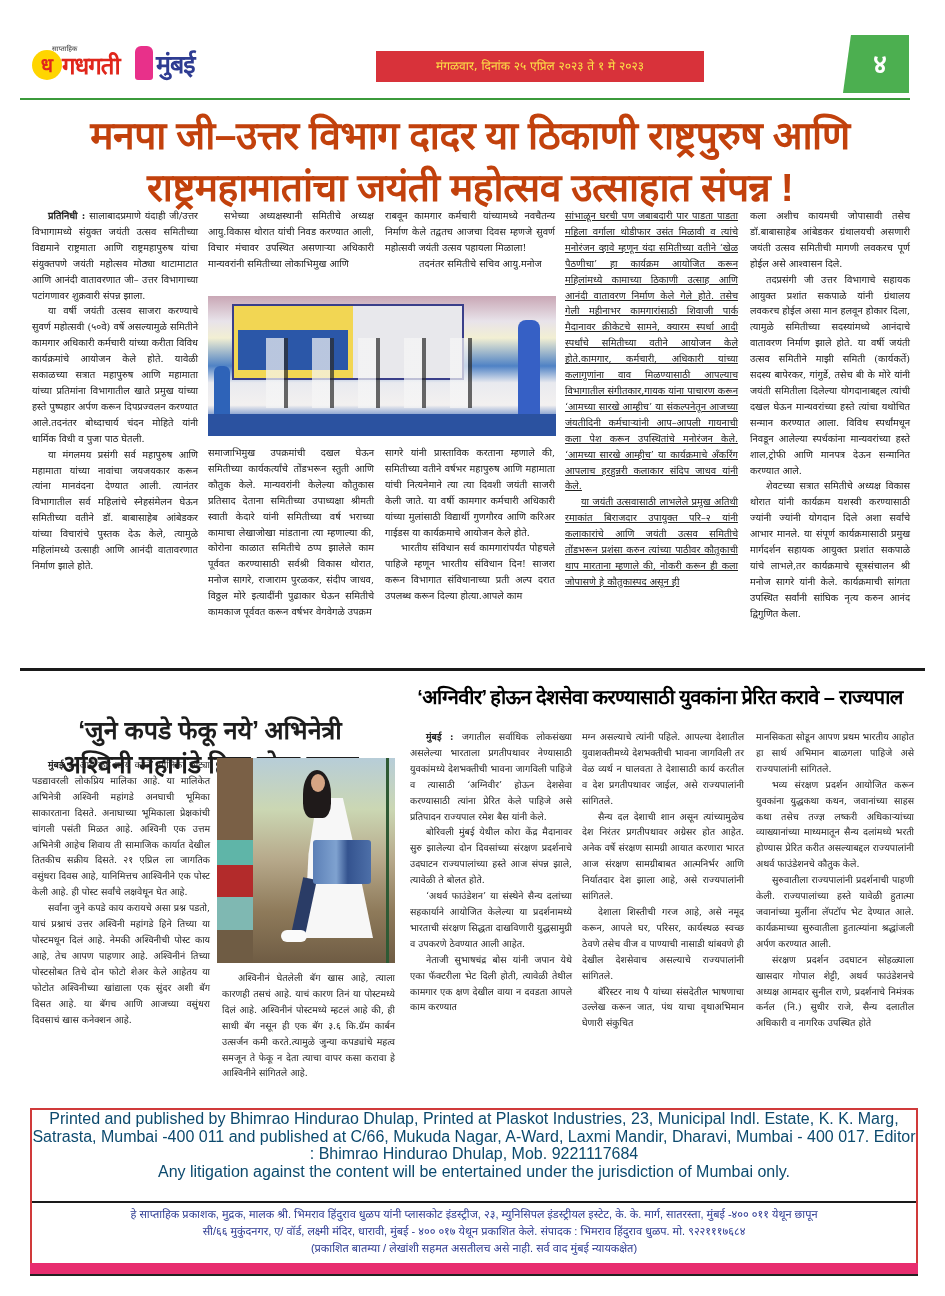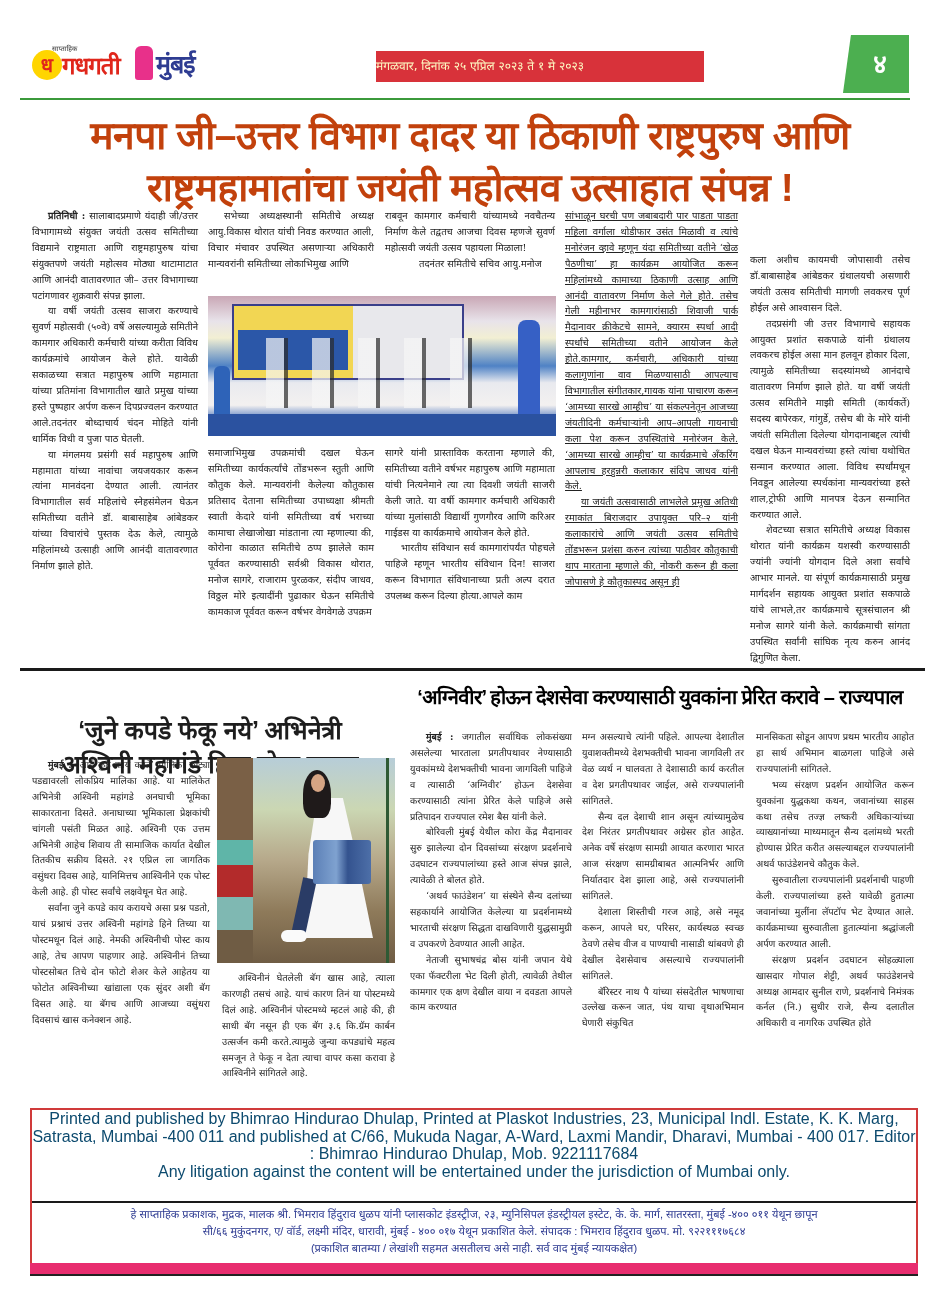--- a/index.html
+++ b/index.html
@@ -7,21 +7,21 @@
   .abs { position: absolute; }
 
   
   #masthead { left: 0; top: 0; width: 945px; height: 100px; }
   .logo { left: 32px; top: 34px; width: 150px; height: 60px; }
   .logo-small { position: absolute; left: 20px; top: 10px; font-size: 7px; color: #333; }
   .logo-circle { position: absolute; left: 0; top: 16px; width: 30px; height: 30px; border-radius: 50%; background: #ffd500; color: #e0261b; font-weight: bold; font-size: 20px; line-height: 30px; text-align: center; }
   .logo-main { position: absolute; left: 30px; top: 14px; font-size: 24px; font-weight: bold; color: #e0261b; white-space: nowrap; letter-spacing: -1px; }
   .logo-fist { position: absolute; left: 103px; top: 12px; width: 18px; height: 34px; background: #e8308a; border-radius: 6px 6px 3px 3px; }
   .logo-city { position: absolute; left: 124px; top: 12px; font-size: 25px; font-weight: bold; color: #2e3c92; white-space: nowrap; letter-spacing: -1px; }
-  .date-bar { left: 209px; top: 51px; width: 184px; height: 31px; background: #d8323a; color: #fef9c3; font-size: 9.5px; line-height: 31px; white-space: nowrap; overflow: hidden; }
+  .date-bar { left: 209px; top: 51px; width: 184px; height: 31px; background: #d8323a; color: #fde047; font-size: 9.5px; line-height: 31px; text-align: center; white-space: nowrap; overflow: hidden; }
   .date-bar { left: 376px; width: 328px; font-size: 12px; }
   .page-num { left: 843px; top: 35px; width: 66px; height: 58px; background: #4caf50; clip-path: polygon(12% 0, 100% 0, 100% 100%, 0 100%); color: #fff; font-size: 26px; font-weight: bold; line-height: 58px; text-align: center; padding-left: 8px; box-sizing: border-box; }
   .rule-green { left: 20px; top: 98px; width: 890px; height: 2px; background: #3b9a3b; }
 
   
   .headline { left: 30px; top: 110px; width: 880px; text-align: center; font-family: "Liberation Sans", sans-serif; font-weight: bold; font-size: 39px; line-height: 52px; color: #c2410c; letter-spacing: -0.5px; }
 
   
   .col { position: absolute; font-family: "DejaVu Serif", serif; font-size: 9.6px; line-height: 15.9px; text-align: justify; color: #222; }
   .col p { margin: 0; text-indent: 16px; }
@@ -110,21 +110,21 @@
 </div>
 <div class="col" style="left:385px; top:445px; width:170px;">
   <p style="text-indent:0">सागरे यांनी प्रास्ताविक करताना म्हणाले की, समितीच्या वतीने वर्षभर महापुरुष आणि महामाता यांची नित्यनेमाने त्या त्या दिवशी जयंती साजरी केली जाते. या वर्षी कामगार कर्मचारी अधिकारी यांच्या मुलांसाठी विद्यार्थी गुणगौरव आणि करिअर गाईडस या कार्यक्रमाचे आयोजन केले होते.</p>
   <p>भारतीय संविधान सर्व कामगारांपर्यंत पोहचले पाहिजे म्हणून भारतीय संविधान दिन! साजरा करून विभागात संविधानाच्या प्रती अल्प दरात उपलब्ध करून दिल्या होत्या.आपले काम</p>
 </div>
 
 <div class="col" style="left:565px; top:208px; width:173px;text-decoration:underline;">
   <p style="text-indent:0">सांभाळून घरची पण जबाबदारी पार पाडता पाडता महिला वर्गाला थोडीफार उसंत मिळावी व त्यांचे मनोरंजन व्हावे म्हणून यंदा समितीच्या वतीने ‘खेळ पैठणीचा’ हा कार्यक्रम आयोजित करून महिलांमध्ये कामाच्या ठिकाणी उत्साह आणि आनंदी वातावरण निर्माण केले गेले होते. तसेच गेली महीनाभर कामगारांसाठी शिवाजी पार्क मैदानावर क्रीकेटचे सामने, क्यारम स्पर्धा आदी स्पर्धांचे समितीच्या वतीने आयोजन केले होते.कामगार, कर्मचारी, अधिकारी यांच्या कलागुणांना वाव मिळण्यासाठी आपल्याच विभागातील संगीतकार,गायक यांना पाचारण करून ‘आमच्या सारखे आम्हीच’ या संकल्पनेतून आजच्या जंयतीदिनी कर्मचाऱ्यांनी आप–आपली गायनाची कला पेश करून उपस्थितांचे मनोरंजन केले. ‘आमच्या सारखे आम्हीच’ या कार्यक्रमाचे अँकरिंग आपलाच हरहुन्नरी कलाकार संदिप जाधव यांनी केले.</p>
   <p>या जयंती उत्सवासाठी लाभलेले प्रमुख अतिथी रमाकांत बिराजदार उपायुक्त परि–२ यांनी कलाकारांचे आणि जयंती उत्सव समितीचे तोंडभरून प्रशंसा करुन त्यांच्या पाठीवर कौतुकाची थाप मारताना म्हणाले की, नोकरी करून ही कला जोपासणे हे कौतुकास्पद असून ही</p>
 </div>
-<div class="col" style="left:750px; top:208px; width:160px;margin-top:44px;">
+<div class="col" style="left:750px; top:208px; width:160px;">
   <p style="text-indent:0">कला अशीच कायमची जोपासावी तसेच डॉ.बाबासाहेब आंबेडकर ग्रंथालयची असणारी जयंती उत्सव समितीची मागणी लवकरच पूर्ण होईल असे आश्वासन दिले.</p>
   <p>तदप्रसंगी जी उत्तर विभागाचे सहायक आयुक्त प्रशांत सकपाळे यांनी ग्रंथालय लवकरच होईल असा मान हलवून होकार दिला, त्यामुळे समितीच्या सदस्यांमध्ये आनंदाचे वातावरण निर्माण झाले होते. या वर्षी जयंती उत्सव समितीने माझी समिती (कार्यकर्ते) सदस्य बापेरकर, गांगुर्डे, तसेच बी के मोरे यांनी जयंती समितीला दिलेल्या योगदानाबद्दल त्यांची दखल घेऊन मान्यवरांच्या हस्ते त्यांचा यथोचित सन्मान करण्यात आला. विविध स्पर्धांमधून निवडून आलेल्या स्पर्धकांना मान्यवरांच्या हस्ते शाल,ट्रोफी आणि मानपत्र देऊन सन्मानित करण्यात आले.</p>
   <p>शेवटच्या सत्रात समितीचे अध्यक्ष विकास थोरात यांनी कार्यक्रम यशस्वी करण्यासाठी ज्यांनी ज्यांनी योगदान दिले अशा सर्वांचे आभार मानले. या संपूर्ण कार्यक्रमासाठी प्रमुख मार्गदर्शन सहायक आयुक्त प्रशांत सकपाळे यांचे लाभले,तर कार्यक्रमाचे सूत्रसंचालन श्री मनोज सागरे यांनी केले. कार्यक्रमाची सांगता उपस्थित सर्वांनी सांघिक नृत्य करुन आनंद द्विगुणित केला.</p>
 </div>
 
 <div class="abs rule-black"></div>
 
 <div class="abs head2">
   <div>‘जुने कपडे फेकू नये’ अभिनेत्री</div>
   <div>अश्विनी महागंडे हिचा योग्य सल्ला</div>

